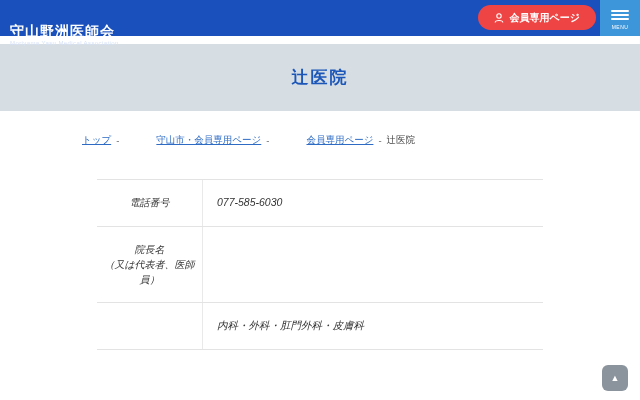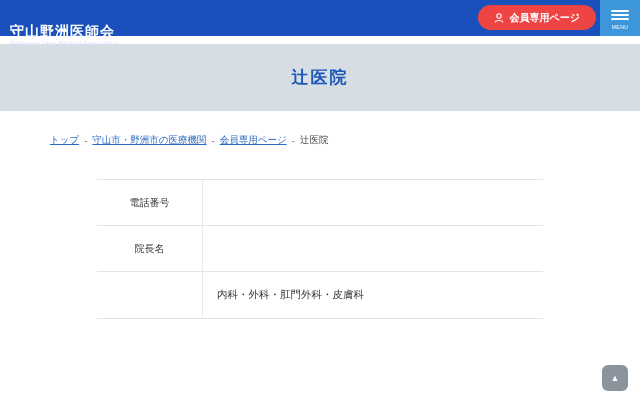--- a/index.html
+++ b/index.html
@@ -21,27 +21,27 @@
   .menu-bar { width:18px; height:2px; background:#fff; border-radius:1px; }
   .menu-label { color:#fff; font-size:5px; letter-spacing:.5px; margin-top:2px; }
 
   
   .title-band { width:640px; height:67px; margin-top:8px; background:#d6dee4;
     display:flex; align-items:center; justify-content:center; }
   .page-title { color:#1c56b8; font-size:17px; font-weight:bold; letter-spacing:2px; }
 
   
   .breadcrumb { margin:23px 0 0 50px; font-size:9.5px; display:flex; align-items:center; gap:5px; }
-  .crumb-link { color:#2d6bc4; text-decoration:underline; cursor:pointer; }
+  .crumb-link { color:#2d6bc4; text-decoration:underline; cursor:pointer;margin-left:32px; }
   .crumb-sep { color:#666; }
   .crumb-current { color:#444; }
 
   
   .detail-table { width:446px; margin:32px auto 0 auto; border-top:1px solid #e3e3e3; }
-  .row { display:flex; border-bottom:1px solid #e3e3e3; }
+  .row { display:flex; border-bottom:1px solid #e3e3e3;font-style:italic; }
   .cell-label { width:106px; flex:0 0 106px; border-right:1px solid #e9e9e9;
     display:flex; flex-direction:column; align-items:center; justify-content:center;
     text-align:center; font-size:10px; color:#333; padding:15px 4px; line-height:1.5; }
   .cell-value { flex:1; display:flex; align-items:center; font-size:10.5px; color:#333;
     padding:15px 14px; line-height:1.5; }
   .sublabel:empty { display:none; }
 
   
   .scroll-top { position:absolute; right:12px; top:365px; width:26px; height:26px;
     background:#8b949c; border:none; border-radius:6px; color:#fff; font-size:9px;
@@ -76,39 +76,41 @@
     </button>
   </div>
 
   <div class="title-band">
     <h1 class="page-title">辻医院</h1>
   </div>
 
   <nav class="breadcrumb">
     <a class="crumb-link">トップ</a>
     <span class="crumb-sep">-</span>
-    <a class="crumb-link">守山市・野洲市の医療機関</a>
+    <a class="crumb-link">守山市・会員専用ページ</a>
     <span class="crumb-sep">-</span>
     <a class="crumb-link">会員専用ページ</a>
     <span class="crumb-sep">-</span>
     <span class="crumb-current">辻医院</span>
   </nav>
 
   <div class="detail-table">
 
     <div class="row">
       <div class="cell-label">
         <span>電話番号</span>
 
       </div>
+      <div class="cell-value">077-585-6030</div>
     </div>
 
     <div class="row">
       <div class="cell-label">
         <span>院長名</span>
+        <span class="sublabel">（又は代表者、医師員）</span>
       </div>
     </div>
 
 
 
     <div class="row">
       <div class="cell-label">
         
         
       </div>

